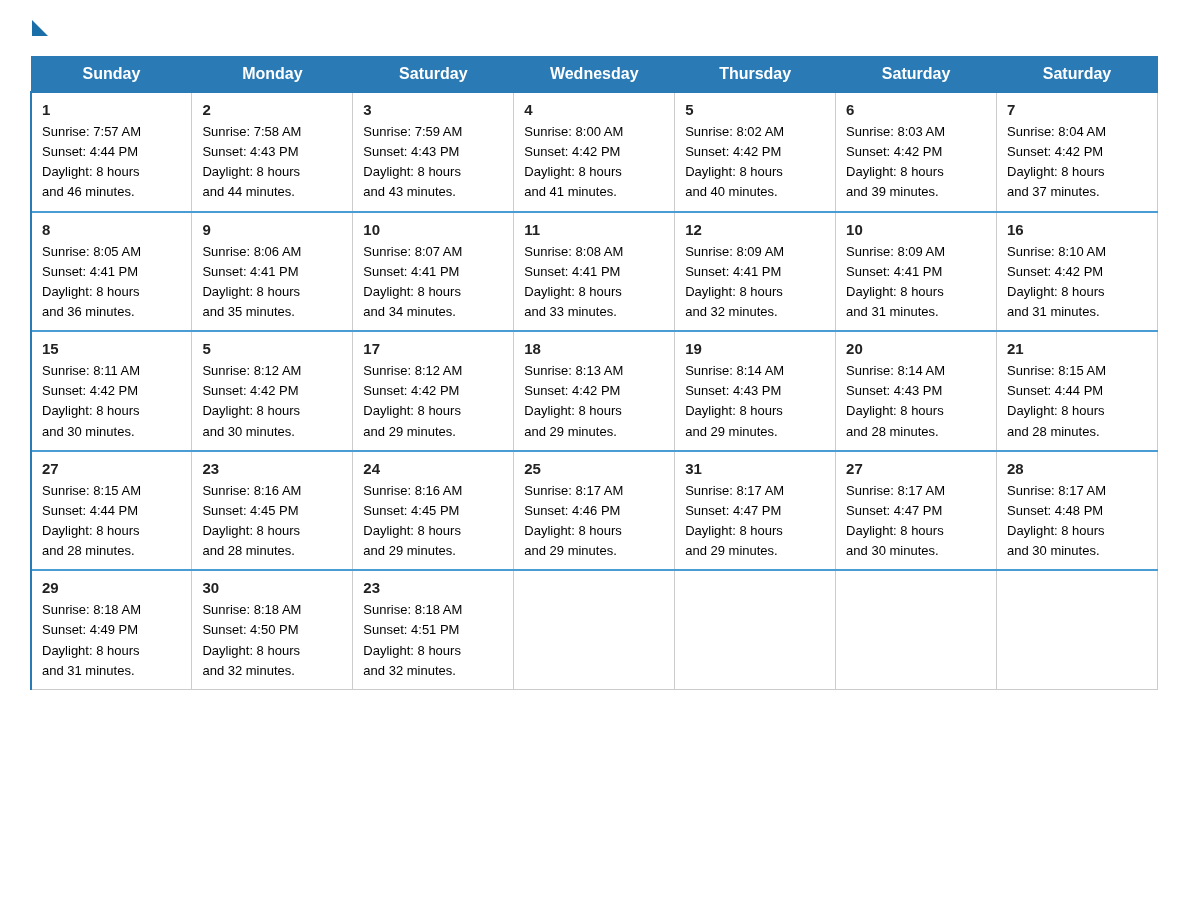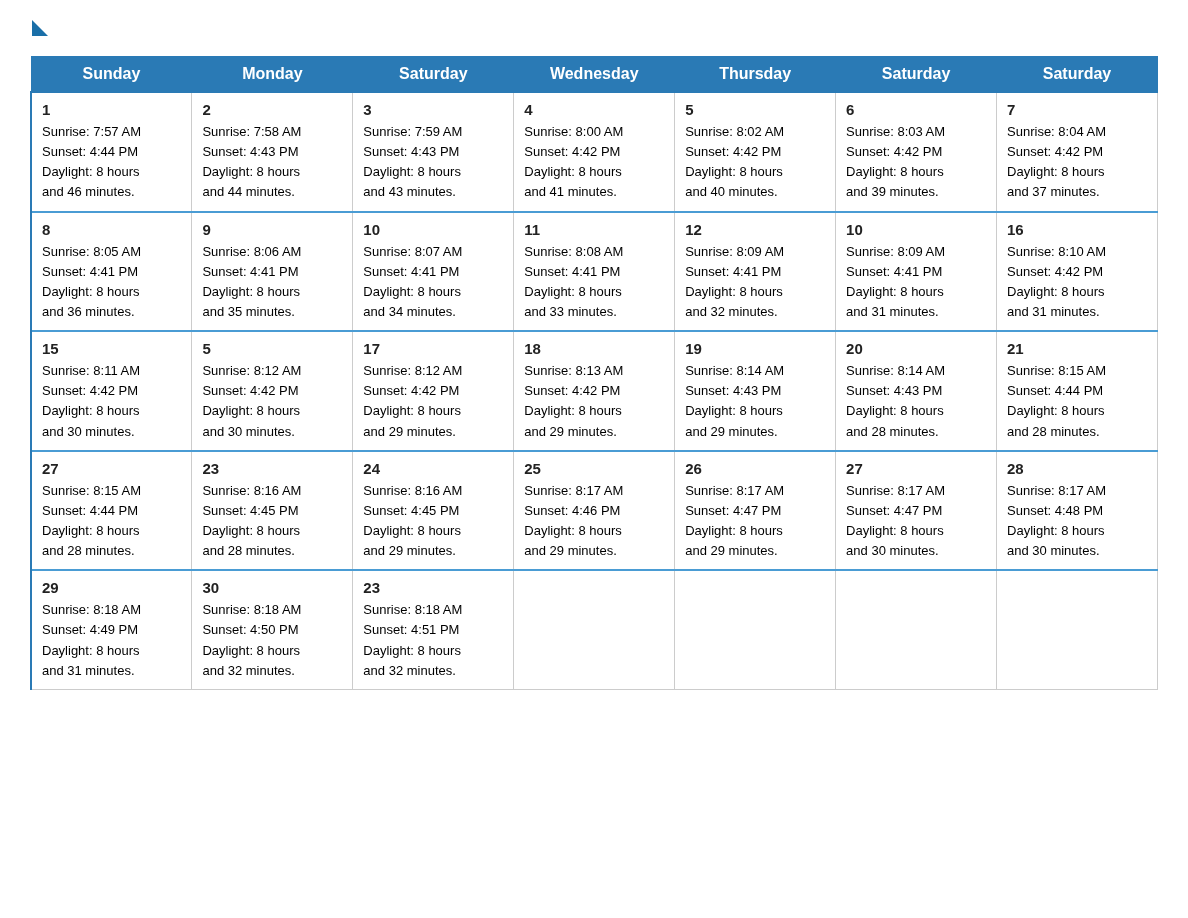--- a/index.html
+++ b/index.html
@@ -363,21 +363,21 @@
         <td>
           <span class="day-number">25</span>
         <div class="day-info">
           Sunrise: 8:17 AM<br>
           Sunset: 4:46 PM<br>
           Daylight: 8 hours<br>
           and 29 minutes.
         </div>
         </td>
         <td>
-          <span class="day-number">26</span>
+          <span class="day-number">31</span>
         <div class="day-info">
           Sunrise: 8:17 AM<br>
           Sunset: 4:47 PM<br>
           Daylight: 8 hours<br>
           and 29 minutes.
         </div>
         </td>
         <td>
           <span class="day-number">27</span>
         <div class="day-info">

